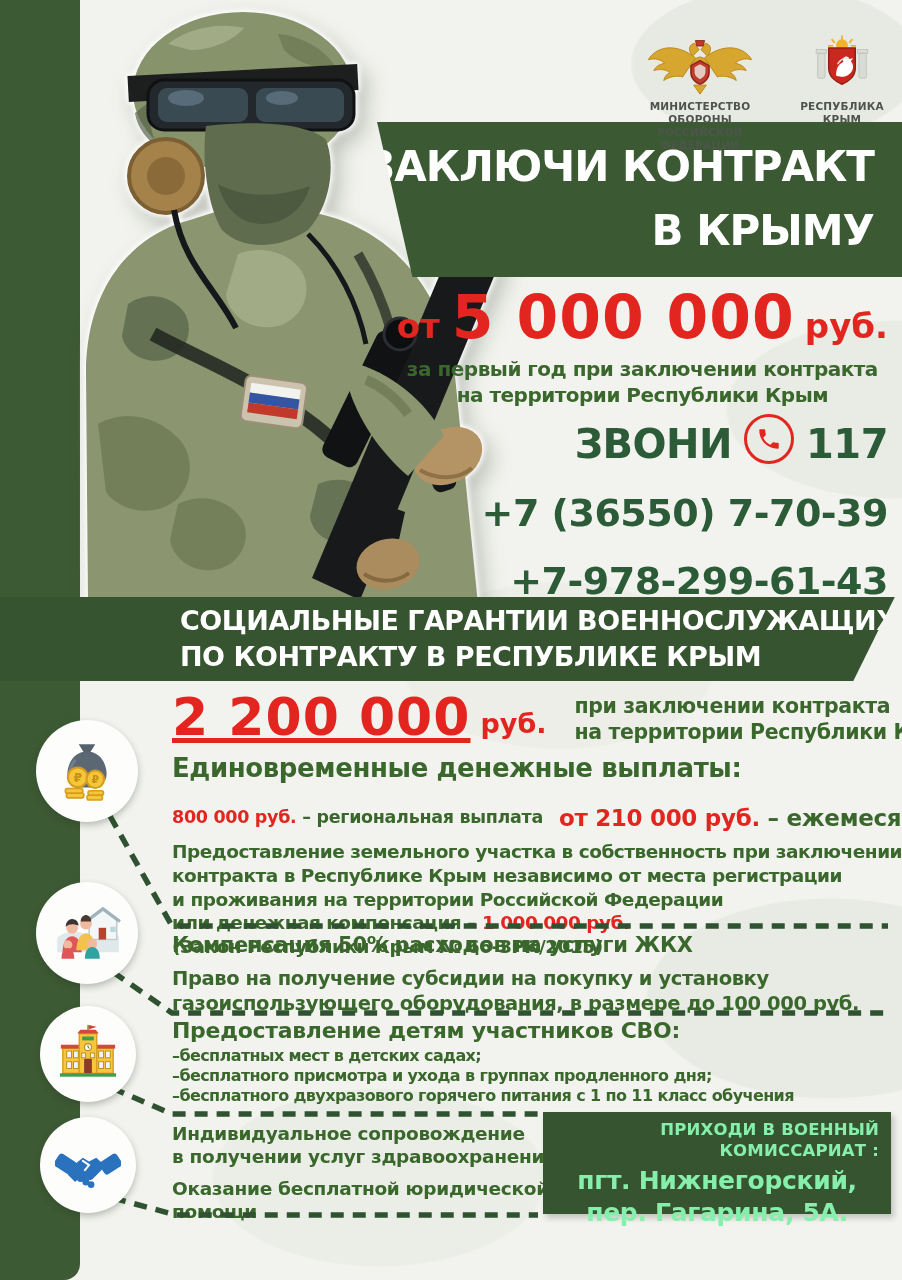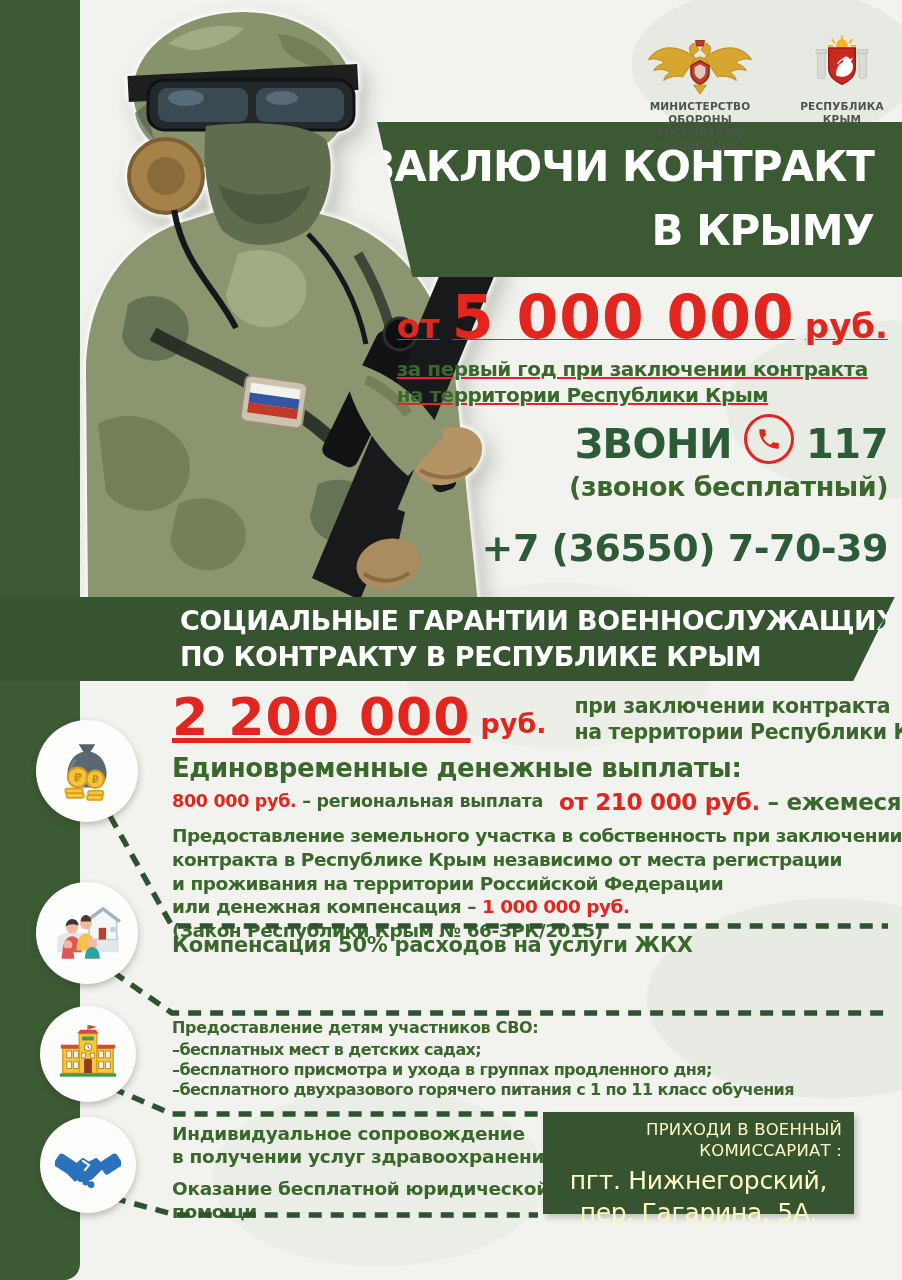--- a/index.html
+++ b/index.html
@@ -31,21 +31,21 @@
 
   
   #title-banner{left:358px;top:122px;width:544px;height:155px;background:#3b5a33;z-index:3;
     clip-path:polygon(3.5% 0,100% 0,100% 100%,10% 100%);
     filter:drop-shadow(0 3px 5px rgba(0,0,0,.22));}
   #title-banner .t1,#title-banner .t2{position:absolute;right:28px;color:#fff;font-weight:bold;letter-spacing:-1px;white-space:nowrap;}
   #title-banner .t1{top:20px;font-size:42px;}
   #title-banner .t2{top:84px;font-size:42px;}
 
   
-  #offer{right:14px;top:282px;text-align:left;z-index:3;color:#e2261f;text-decoration:underline;}
+  #offer{right:14px;top:282px;text-align:center;z-index:3;color:#e2261f;}
   #offer .row{white-space:nowrap;}
   #offer .prefix{font-size:34px;font-weight:bold;vertical-align:baseline;margin-right:12px;}
   #offer .amount{font-size:60px;font-weight:bold;letter-spacing:1px;}
   #offer .currency{font-size:34px;font-weight:bold;margin-left:10px;}
   #offer .sub{margin-top:4px;color:#3a672c;font-weight:bold;font-size:20px;letter-spacing:-.5px;line-height:1.3;}
 
   
   #call{right:14px;top:414px;text-align:right;z-index:3;}
   #call .callrow{white-space:nowrap;color:#2c5b37;font-weight:bold;font-size:40px;letter-spacing:-.5px;}
   #phone-badge{display:inline-flex;align-items:center;justify-content:center;width:44px;height:44px;
@@ -64,42 +64,42 @@
   
   .green-text{color:#3a672c;font-weight:bold;}
   .red-text{color:#e2261f;font-weight:bold;}
 
   #sec-payments{left:172px;top:690px;width:718px;z-index:4;}
   #sec-payments .toprow{display:flex;align-items:flex-start;}
   #sec-payments .big-amount{font-size:52px;letter-spacing:1px;line-height:1.05;white-space:nowrap;text-decoration:underline;}
   #sec-payments .big-cur{font-size:27px;margin-left:10px;align-self:flex-end;padding-bottom:6px;}
   #sec-payments .cond{margin-left:28px;font-size:20.5px;line-height:1.25;letter-spacing:-.4px;padding-top:4px;white-space:nowrap;}
   #sec-payments .onetime{font-size:26px;margin-top:8px;letter-spacing:-.4px;white-space:nowrap;}
-  #sec-payments .payrows{display:flex;align-items:center;margin-top:6px;}
+  #sec-payments .payrows{display:flex;align-items:center;margin-top:22px;}
   #sec-payments .payrows .leftcol div{font-size:17.5px;letter-spacing:-.3px;line-height:1.35;white-space:nowrap;}
   #sec-payments .payrows .rightcol{margin-left:16px;font-size:23px;letter-spacing:-.3px;white-space:nowrap;}
   #sec-payments .land{margin-top:9px;font-size:18.5px;line-height:1.28;letter-spacing:-.5px;}
   #sec-payments .land div{white-space:nowrap;}
 
   #sec-housing{left:172px;top:933px;width:718px;z-index:4;}
   #sec-housing .h1{font-size:21px;letter-spacing:-.3px;white-space:nowrap;}
   #sec-housing .hp{margin-top:9px;font-size:19.5px;line-height:1.3;letter-spacing:-.4px;}
   #sec-housing .hp div{white-space:nowrap;}
 
   #sec-children{left:172px;top:1018px;width:718px;z-index:4;}
-  #sec-children .ct{font-size:16px;letter-spacing:-.3px;white-space:nowrap;margin-bottom:3px;}
+  #sec-children .ct{font-size:22px;letter-spacing:-.3px;white-space:nowrap;margin-bottom:3px;}
   #sec-children .ci{font-size:16px;line-height:1.25;letter-spacing:-.6px;white-space:nowrap;}
 
   #sec-support{left:172px;top:1122px;width:372px;z-index:4;}
   #sec-support div{font-size:18.5px;line-height:1.25;letter-spacing:-.3px;white-space:nowrap;}
   #sec-support .gap{margin-top:9px;}
 
   
-  #address-box{left:543px;top:1112px;width:311px;height:102px;background:#375431;z-index:4;
-    box-shadow:3px 4px 6px rgba(0,0,0,.2);color:#fef9c3;font-weight:normal;}
+  #address-box{left:543px;top:1112px;width:348px;height:102px;background:#375431;z-index:4;
+    box-shadow:3px 4px 6px rgba(0,0,0,.2);color:#86efac;font-weight:bold;}
   #address-box .at{margin:8px 12px 0 0;text-align:right;font-size:16.5px;line-height:1.25;letter-spacing:.2px;}
   #address-box .aa{margin-top:4px;text-align:center;font-size:25px;line-height:1.25;letter-spacing:-.3px;}
 
   
   .circle{position:absolute;background:#fdfdfc;border-radius:50%;z-index:5;
     box-shadow:0 3px 7px rgba(40,50,40,.3);display:flex;align-items:center;justify-content:center;}
   #circle-money{left:36px;top:720px;width:102px;height:102px;}
   #circle-family{left:36px;top:882px;width:102px;height:102px;}
   #circle-school{left:40px;top:1006px;width:96px;height:96px;}
   #circle-handshake{left:40px;top:1117px;width:96px;height:96px;}
@@ -237,21 +237,20 @@
   </div>
 
   <div id="call" class="abs">
     <div class="callrow">
       <span>ЗВОНИ</span><span id="phone-badge">
           <svg width="26" height="26" viewBox="0 0 24 24">
             <path fill="#e2261f" d="M6.62 10.79c1.44 2.83 3.76 5.14 6.59 6.59l2.2-2.2c.27-.27.67-.36 1.02-.24 1.12.37 2.33.57 3.57.57.55 0 1 .45 1 1V20c0 .55-.45 1-1 1-9.39 0-17-7.61-17-17 0-.55.45-1 1-1h3.5c.55 0 1 .45 1 1 0 1.25.2 2.45.57 3.57.11.35.03.74-.25 1.02l-2.2 2.2z"></path>
           </svg>
         </span><span>117</span>
     </div>
-    <div class="free">(звонок бесплатный)</div>
     <div class="phone">+7 (36550) 7-70-39</div>
     <div class="phone">+7-978-299-61-43</div>
   </div>
 
   <div id="social-banner" class="abs">
     <div class="s1">СОЦИАЛЬНЫЕ ГАРАНТИИ ВОЕННОСЛУЖАЩИХ</div>
     <div class="s2">ПО КОНТРАКТУ В РЕСПУБЛИКЕ КРЫМ</div>
   </div>
 
   <div id="sec-payments" class="abs">
@@ -276,20 +275,24 @@
       <div>Предоставление земельного участка в собственность при заключении</div>
       <div>контракта в Республике Крым независимо от места регистрации</div>
       <div>и проживания на территории Российской Федерации</div>
       <div><span>или денежная компенсация – </span><span class="red-text">1 000 000 руб.</span></div>
       <div>(Закон Республики Крым № 66-ЗРК/2015)</div>
     </div>
   </div>
 
   <div id="sec-housing" class="abs green-text">
     <div class="h1">Компенсация 50% расходов на услуги ЖКХ</div>
+    <div class="hp">
+      <div>Право на получение субсидии на покупку и установку</div>
+      <div>газоиспользующего оборудования, в размере до 100 000 руб.</div>
+    </div>
   </div>
 
   <div id="sec-children" class="abs green-text">
     <div class="ct">Предоставление детям участников СВО:</div>
     <div class="ci">–бесплатных мест в детских садах;</div>
     <div class="ci">–бесплатного присмотра и ухода в группах продленного дня;</div>
     <div class="ci">–бесплатного двухразового горячего питания с 1 по 11 класс обучения</div>
   </div>
 
   <div id="sec-support" class="abs green-text">

